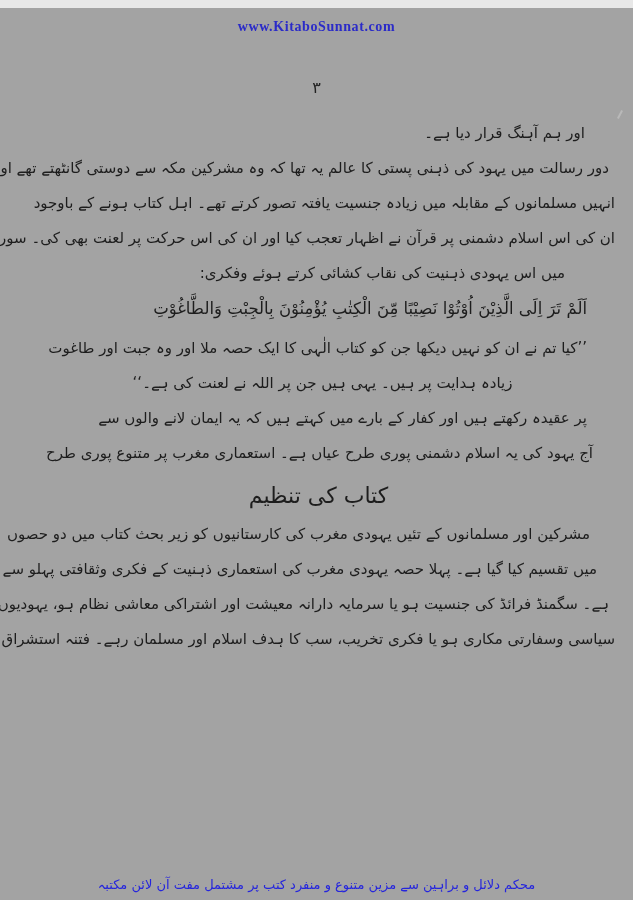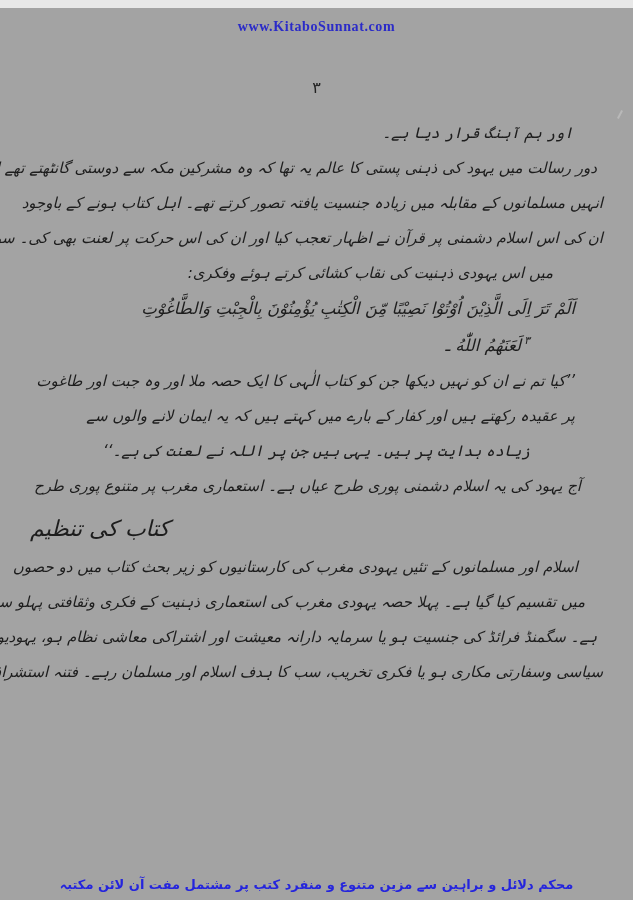--- a/index.html
+++ b/index.html
@@ -15,39 +15,39 @@
   }
   .pagenum {
     position:absolute; top:70px; left:0; right:0; text-align:center;
     font-size:16px; color:#222;
   }
   .artifact {
     position:absolute; top:102px; right:12px; width:2px; height:9px;
     background:#b9b9b9; transform:rotate(28deg);
   }
   .body-block {
-    position:absolute; top:108px; right:30px; left:30px; direction:rtl;font-style:italic;
+    position:absolute; top:108px; right:18px; left:30px; direction:rtl;
   }
   .ln {
     height:35px; line-height:35px; font-size:15px;
     text-align:right; white-space:nowrap; overflow:visible;
   }
   .verse-block { padding:0 28px; }
   .verse-block .ln { font-size:16.5px; }
   .verse-end { height:33px; line-height:30px; padding-left:0; }
   .fn-mark { font-size:11px; vertical-align:super; padding-left:3px; }
   .quote-block { padding:0 28px; margin-top:5px; }
   .center { text-align:center; }
   .heading {
-    height:42px; line-height:42px; font-size:22px; text-align:left;
+    height:42px; line-height:42px; font-size:22px; text-align:center;
     padding-left:0; margin-top:4px; white-space:nowrap;
   } 
   .ftr {
     position:absolute; bottom:16px; left:0; right:0; text-align:center;
-    direction:rtl; font-size:13px; font-weight:bold; color:#2525dd;
+    direction:rtl; font-size:13px; font-weight:normal; color:#2525dd;
   }
 </style>
 </head>
 <body>
 
 <div class="page">
 
   <div class="hdr">www.KitaboSunnat.com</div>
 
   <div class="pagenum">۳</div>
@@ -60,37 +60,36 @@
 
     <div>
       <div class="ln" style="padding-right:6px">دور رسالت میں یہود کی ذہنی پستی کا عالم یہ تھا کہ وہ مشرکین مکہ سے دوستی گانٹھتے تھے اور</div>
       <div class="ln">انہیں مسلمانوں کے مقابلہ میں زیادہ جنسیت یافتہ تصور کرتے تھے۔ اہل کتاب ہونے کے باوجود</div>
       <div class="ln">ان کی اس اسلام دشمنی پر قرآن نے اظہار تعجب کیا اور ان کی اس حرکت پر لعنت بھی کی۔ سورہ نساء</div>
       <div class="ln" style="padding-right:50px">میں اس یہودی ذہنیت کی نقاب کشائی کرتے ہوئے وفکری:</div>
     </div>
 
     <div class="verse-block">
       <div class="ln">اَلَمْ تَرَ اِلَى الَّذِيْنَ اُوْتُوْا نَصِيْبًا مِّنَ الْكِتٰبِ يُؤْمِنُوْنَ بِالْجِبْتِ وَالطَّاغُوْتِ</div>
-      <div class="ln verse-end" style="padding-right:45px"><sup class="fn-mark">۳</sup><span>لَعَنَهُمُ اللّٰهُ ـ</span></div>
     </div>
 
     <div class="quote-block">
       <div class="ln">’’کیا تم نے ان کو نہیں دیکھا جن کو کتاب الٰہی کا ایک حصہ ملا اور وہ جبت اور طاغوت</div>
+      <div class="ln center">زیادہ ہدایت پر ہیں۔ یہی ہیں جن پر اللہ نے لعنت کی ہے۔‘‘</div>
       <div class="ln">پر عقیدہ رکھتے ہیں اور کفار کے بارے میں کہتے ہیں کہ یہ ایمان لانے والوں سے</div>
-      <div class="ln center">زیادہ ہدایت پر ہیں۔ یہی ہیں جن پر اللہ نے لعنت کی ہے۔‘‘</div>
     </div>
 
     <div>
       <div class="ln" style="padding-right:22px">آج یہود کی یہ اسلام دشمنی پوری طرح عیاں ہے۔ استعماری مغرب پر متنوع پوری طرح</div>
     </div>
 
     <div class="heading" style="padding-right:8px">کتاب کی تنظیم</div>
 
     <div>
-      <div class="ln" style="padding-right:25px">اسلام اور مسلمانوں کے تئیں یہودی مغرب کی کارستانیوں کو زیر بحث کتاب میں دو حصوں</div>
+      <div class="ln" style="padding-right:25px">مشرکین اور مسلمانوں کے تئیں یہودی مغرب کی کارستانیوں کو زیر بحث کتاب میں دو حصوں</div>
       <div class="ln" style="padding-right:18px">میں تقسیم کیا گیا ہے۔ پہلا حصہ یہودی مغرب کی استعماری ذہنیت کے فکری وثقافتی پہلو سے بحث</div>
       <div class="ln" style="padding-right:6px">ہے۔ سگمنڈ فرائڈ کی جنسیت ہو یا سرمایہ دارانہ معیشت اور اشتراکی معاشی نظام ہو، یہودیوں کی</div>
       <div class="ln">سیاسی وسفارتی مکاری ہو یا فکری تخریب، سب کا ہدف اسلام اور مسلمان رہے۔ فتنہ استشراق</div>
     </div>
 
   </div>
 
   <div class="ftr">محکم دلائل و براہین سے مزین متنوع و منفرد کتب پر مشتمل مفت آن لائن مکتبہ</div>
 
 </div>

